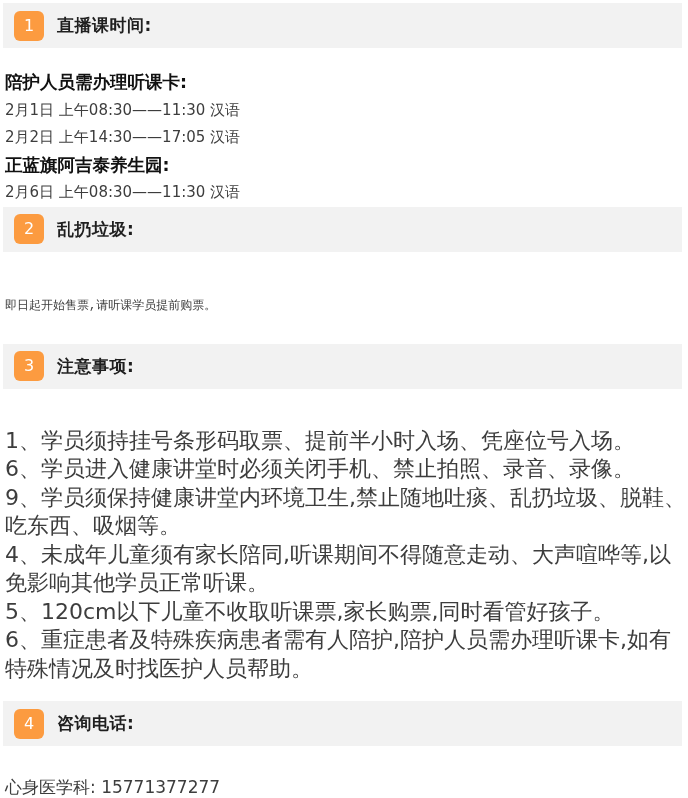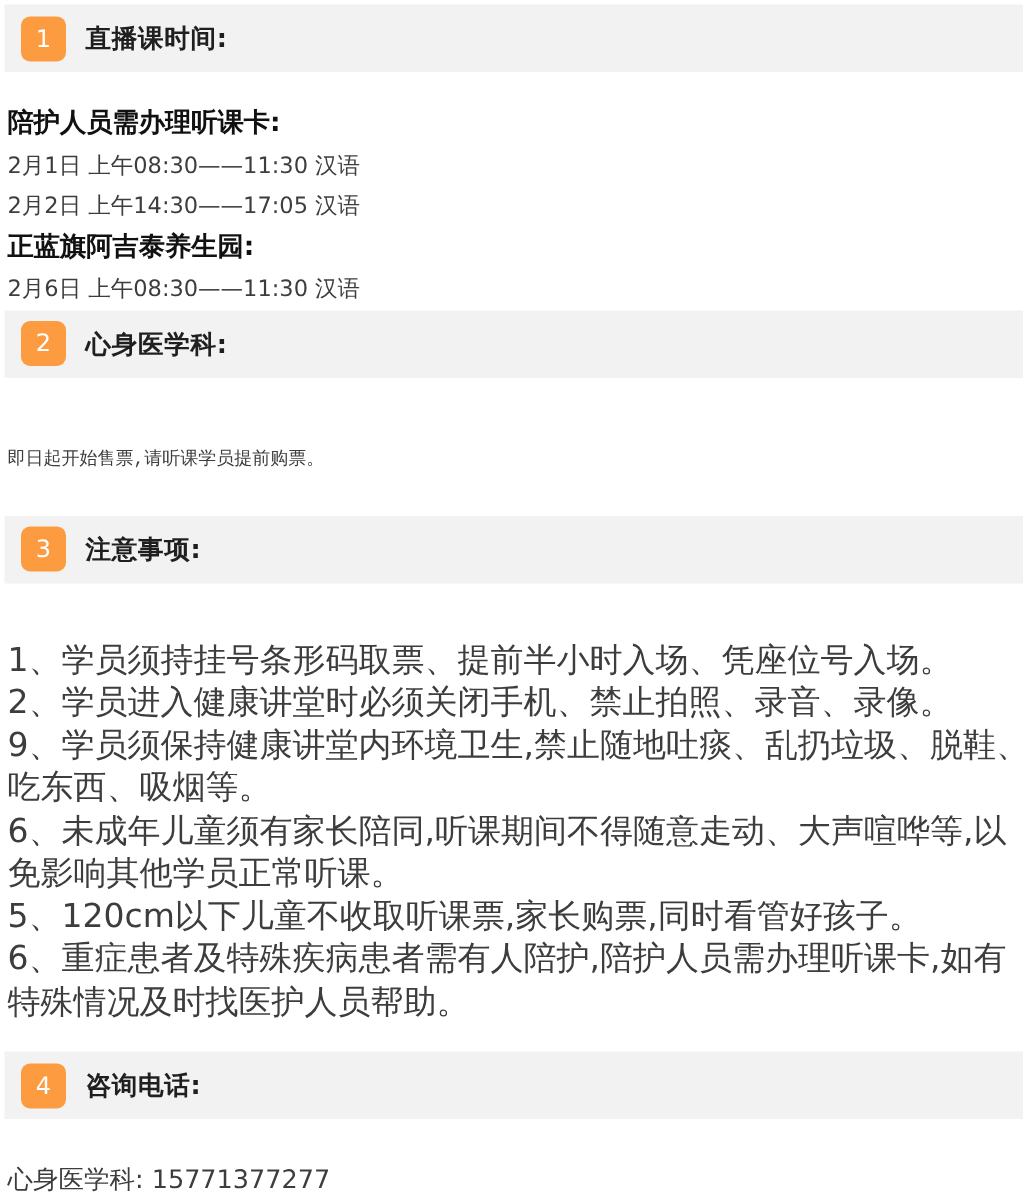--- a/index.html
+++ b/index.html
@@ -77,35 +77,35 @@
   <div class="schedule">
     <p class="venue">陪护人员需办理听课卡:</p>
     <p>2月1日 上午08:30——11:30 汉语</p>
     <p>2月2日 上午14:30——17:05 汉语</p>
     <p class="venue">正蓝旗阿吉泰养生园:</p>
     <p>2月6日 上午08:30——11:30 汉语</p>
   </div>
 
   <div class="section-header" id="header-2">
     <span class="badge">2</span>
-    <span class="title">心身医学科:</span>
+    <span class="title">乱扔垃圾:</span>
   </div>
 
   <p class="ticket-note">即日起开始售票,请听课学员提前购票。</p>
 
   <div class="section-header" id="header-3">
     <span class="badge">3</span>
     <span class="title">注意事项:</span>
   </div>
 
   <div class="notice-list">
     <p>1、学员须持挂号条形码取票、提前半小时入场、凭座位号入场。</p>
-    <p>2、学员进入健康讲堂时必须关闭手机、禁止拍照、录音、录像。</p>
+    <p>6、学员进入健康讲堂时必须关闭手机、禁止拍照、录音、录像。</p>
     <p>9、学员须保持健康讲堂内环境卫生,禁止随地吐痰、乱扔垃圾、脱鞋、吃东西、吸烟等。</p>
-    <p>6、未成年儿童须有家长陪同,听课期间不得随意走动、大声喧哗等,以免影响其他学员正常听课。</p>
+    <p>4、未成年儿童须有家长陪同,听课期间不得随意走动、大声喧哗等,以免影响其他学员正常听课。</p>
     <p>5、120cm以下儿童不收取听课票,家长购票,同时看管好孩子。</p>
     <p>6、重症患者及特殊疾病患者需有人陪护,陪护人员需办理听课卡,如有特殊情况及时找医护人员帮助。</p>
   </div>
 
   <div class="section-header" id="header-4">
     <span class="badge">4</span>
     <span class="title">咨询电话:</span>
   </div>
 
   <p class="contact-line">心身医学科: 15771377277</p>

